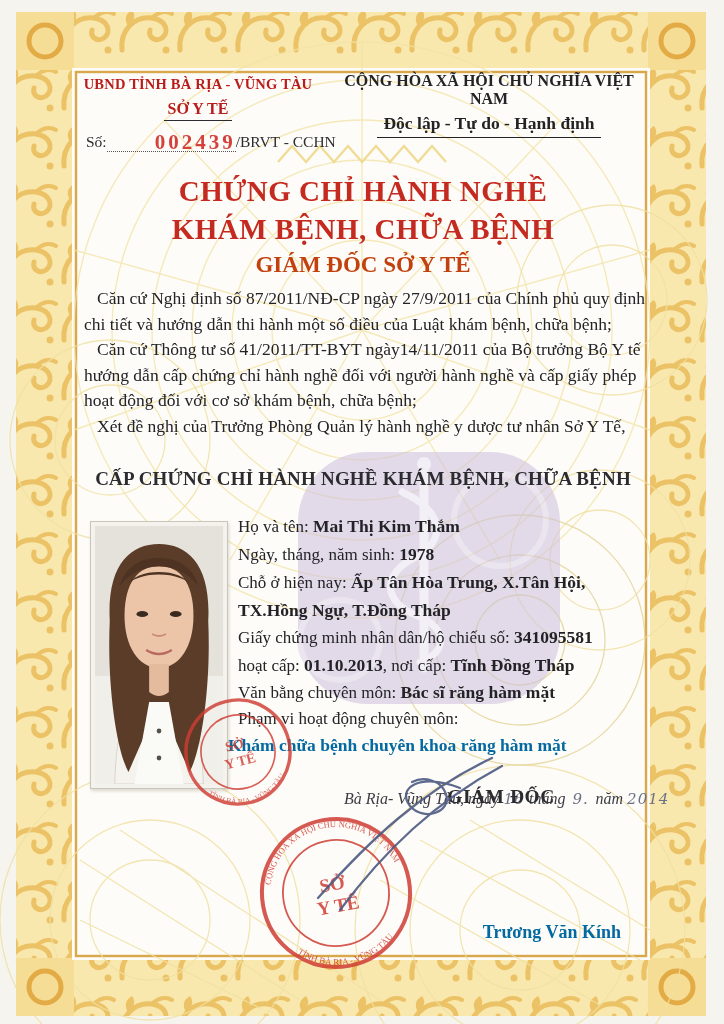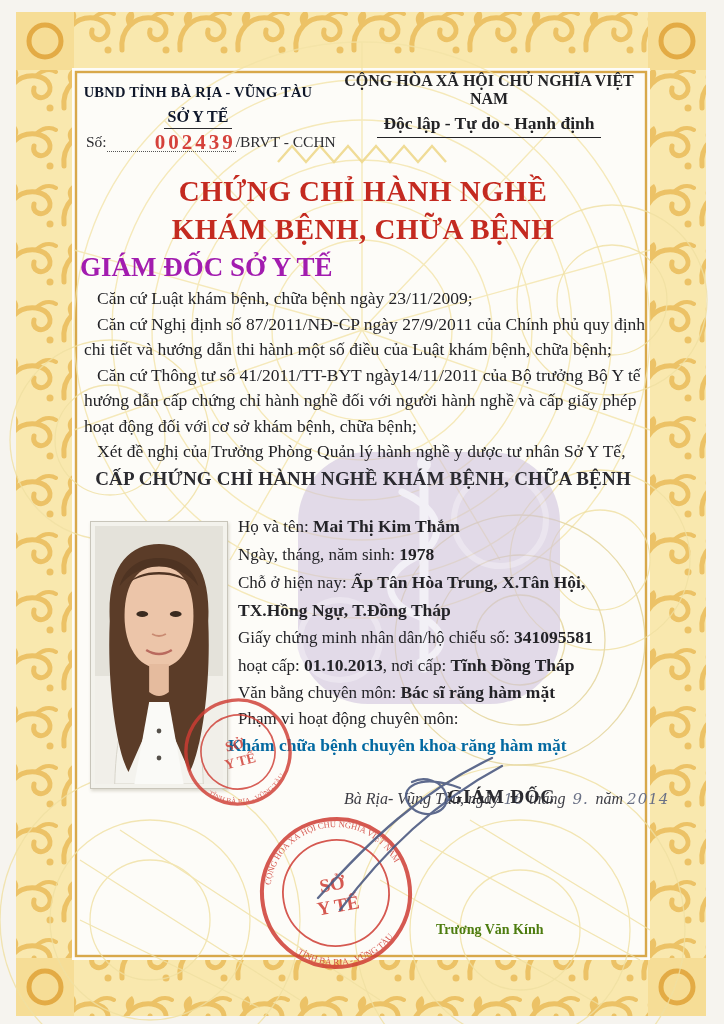--- a/index.html
+++ b/index.html
@@ -3,57 +3,57 @@
 <meta charset="utf-8">
 <style>
   html,body{margin:0;padding:0;background:#e9e7e1;}
   .page{position:relative;width:724px;height:1024px;background:#f6f4ef;overflow:hidden;
         font-family:"Liberation Serif",serif;}
   .abs{position:absolute;}
   svg text{font-family:"Liberation Serif",serif;}
   
   .layer{position:absolute;left:0;top:0;width:724px;height:1024px;pointer-events:none;}
   
-  .hdr-left{left:78px;top:76px;width:240px;text-align:center;color:#0f172a;margin-top:8px;}
+  .hdr-left{left:78px;top:76px;width:240px;text-align:center;color:#b91c1c;}
   .hdr-left .l1{font-weight:bold;font-size:14.5px;letter-spacing:.2px;}
   .hdr-left .l2{display:inline-block;font-weight:bold;font-size:16px;margin-top:7px;
                 padding:0 4px 2px;border-bottom:1.6px solid #2c2c30;}
   .hdr-right{left:326px;top:72px;width:326px;text-align:center;color:#232326;}
   .hdr-right .l1{font-weight:bold;font-size:16px;}
   .hdr-right .l2{display:inline-block;font-weight:bold;font-size:17.5px;margin-top:5px;
                  padding:0 6px 3px;border-bottom:1.8px solid #232326;}
   .so-line{left:86px;top:130px;font-size:15.5px;color:#2c2c30;}
   .dotwrap{display:inline-block;border-bottom:1.6px dotted #555;min-width:112px;text-align:center;
            vertical-align:baseline;line-height:1;}
   .serial{color:#d5413b;font-weight:bold;font-size:21px;letter-spacing:3px;position:relative;top:2px;margin-left:48px;}
   
   .title{left:80px;top:164px;width:566px;text-align:center;color:#c42a20;font-weight:bold;
          font-size:29px;line-height:38px;letter-spacing:.5px;margin-top:8px;}
-  .issuer{left:80px;top:252px;width:566px;text-align:left;color:#a21caf;font-weight:bold;
-          font-size:27px;}
+  .issuer{left:80px;top:252px;width:566px;text-align:center;color:#c2410c;font-weight:bold;
+          font-size:23px;}
   
   .bodytext{left:84px;top:286px;width:564px;color:#232327;font-size:17.5px;line-height:25.5px;}
   .bodytext p{margin:0;text-indent:13px;}
   .grant{left:80px;top:468px;width:566px;text-align:center;color:#2b2b30;font-weight:bold;
          font-size:19px;letter-spacing:.2px;}
   
   .photo{left:90px;top:521px;width:138px;height:268px;background:#f3f2ec;
          border:1px solid #c8c5ba;box-shadow:1px 2px 3px rgba(120,110,80,.25);padding:4px;box-sizing:border-box;}
   .photo svg{display:block;width:100%;height:100%;}
   
   .dline{left:238px;width:410px;font-size:17px;color:#232327;white-space:nowrap;}
   .dline b{font-size:17.5px;}
   .scopeval{left:228px;width:420px;font-weight:bold;font-size:17.5px;color:#0369a1;}
   
   .datel{left:344px;top:790px;width:312px;text-align:center;font-style:italic;font-size:16px;color:#3c3c44;white-space:nowrap;}
   .hand{font-family:"DejaVu Serif",serif;font-style:italic;color:#6a7186;font-size:15px;}
   .ddots{display:inline-block;border-bottom:0;min-width:22px;text-align:center;letter-spacing:1px;}
   .gdirector{left:396px;top:786px;width:210px;text-align:center;font-weight:bold;font-size:19.5px;
              color:#2b2b30;letter-spacing:.5px;}
-  .signer{left:436px;top:922px;width:185px;text-align:left;font-weight:bold;font-size:14px;color:#4d7c0f;}
+  .signer{left:436px;top:922px;width:185px;text-align:right;font-weight:bold;font-size:18px;color:#0369a1;}
 </style>
 </head>
 <body>
 
 <div class="page">
 
   <svg class="layer" viewBox="0 0 724 1024">
     <defs>
       <pattern id="flor" width="58" height="58" patternUnits="userSpaceOnUse">
         <rect width="58" height="58" fill="#f9e8ae"></rect>
@@ -134,21 +134,20 @@
     <span>Số:</span><span class="dotwrap"><span class="serial">002439</span></span><span>/BRVT - CCHN</span>
   </div>
 
   <div class="abs title">
     <div>CHỨNG CHỈ HÀNH NGHỀ</div>
     <div>KHÁM BỆNH, CHỮA BỆNH</div>
   </div>
   <div class="abs issuer">GIÁM ĐỐC SỞ Y TẾ</div>
 
   <div class="abs bodytext">
-    <p>Căn cứ Luật khám bệnh, chữa bệnh  ngày 23/11/2009;</p>
     <p>Căn cứ Nghị định số 87/2011/NĐ-CP ngày 27/9/2011 của Chính phủ quy định chi tiết và hướng dẫn thi hành một số điều của Luật khám bệnh, chữa bệnh;</p>
     <p>Căn cứ Thông tư số 41/2011/TT-BYT ngày14/11/2011 của Bộ trưởng Bộ Y tế hướng dẫn cấp chứng chỉ hành nghề đối với người hành nghề và cấp giấy phép hoạt động đối với cơ sở khám bệnh, chữa bệnh;</p>
     <p>Xét đề nghị của Trưởng Phòng Quản lý hành nghề y dược tư nhân Sở Y Tế,</p>
   </div>
 
   <div class="abs grant">CẤP CHỨNG CHỈ HÀNH NGHỀ KHÁM BỆNH, CHỮA BỆNH</div>
 
   <div class="abs photo">
     <svg viewBox="0 0 130 258" preserveAspectRatio="none">
       <rect width="130" height="258" fill="#e4e2da"></rect>

